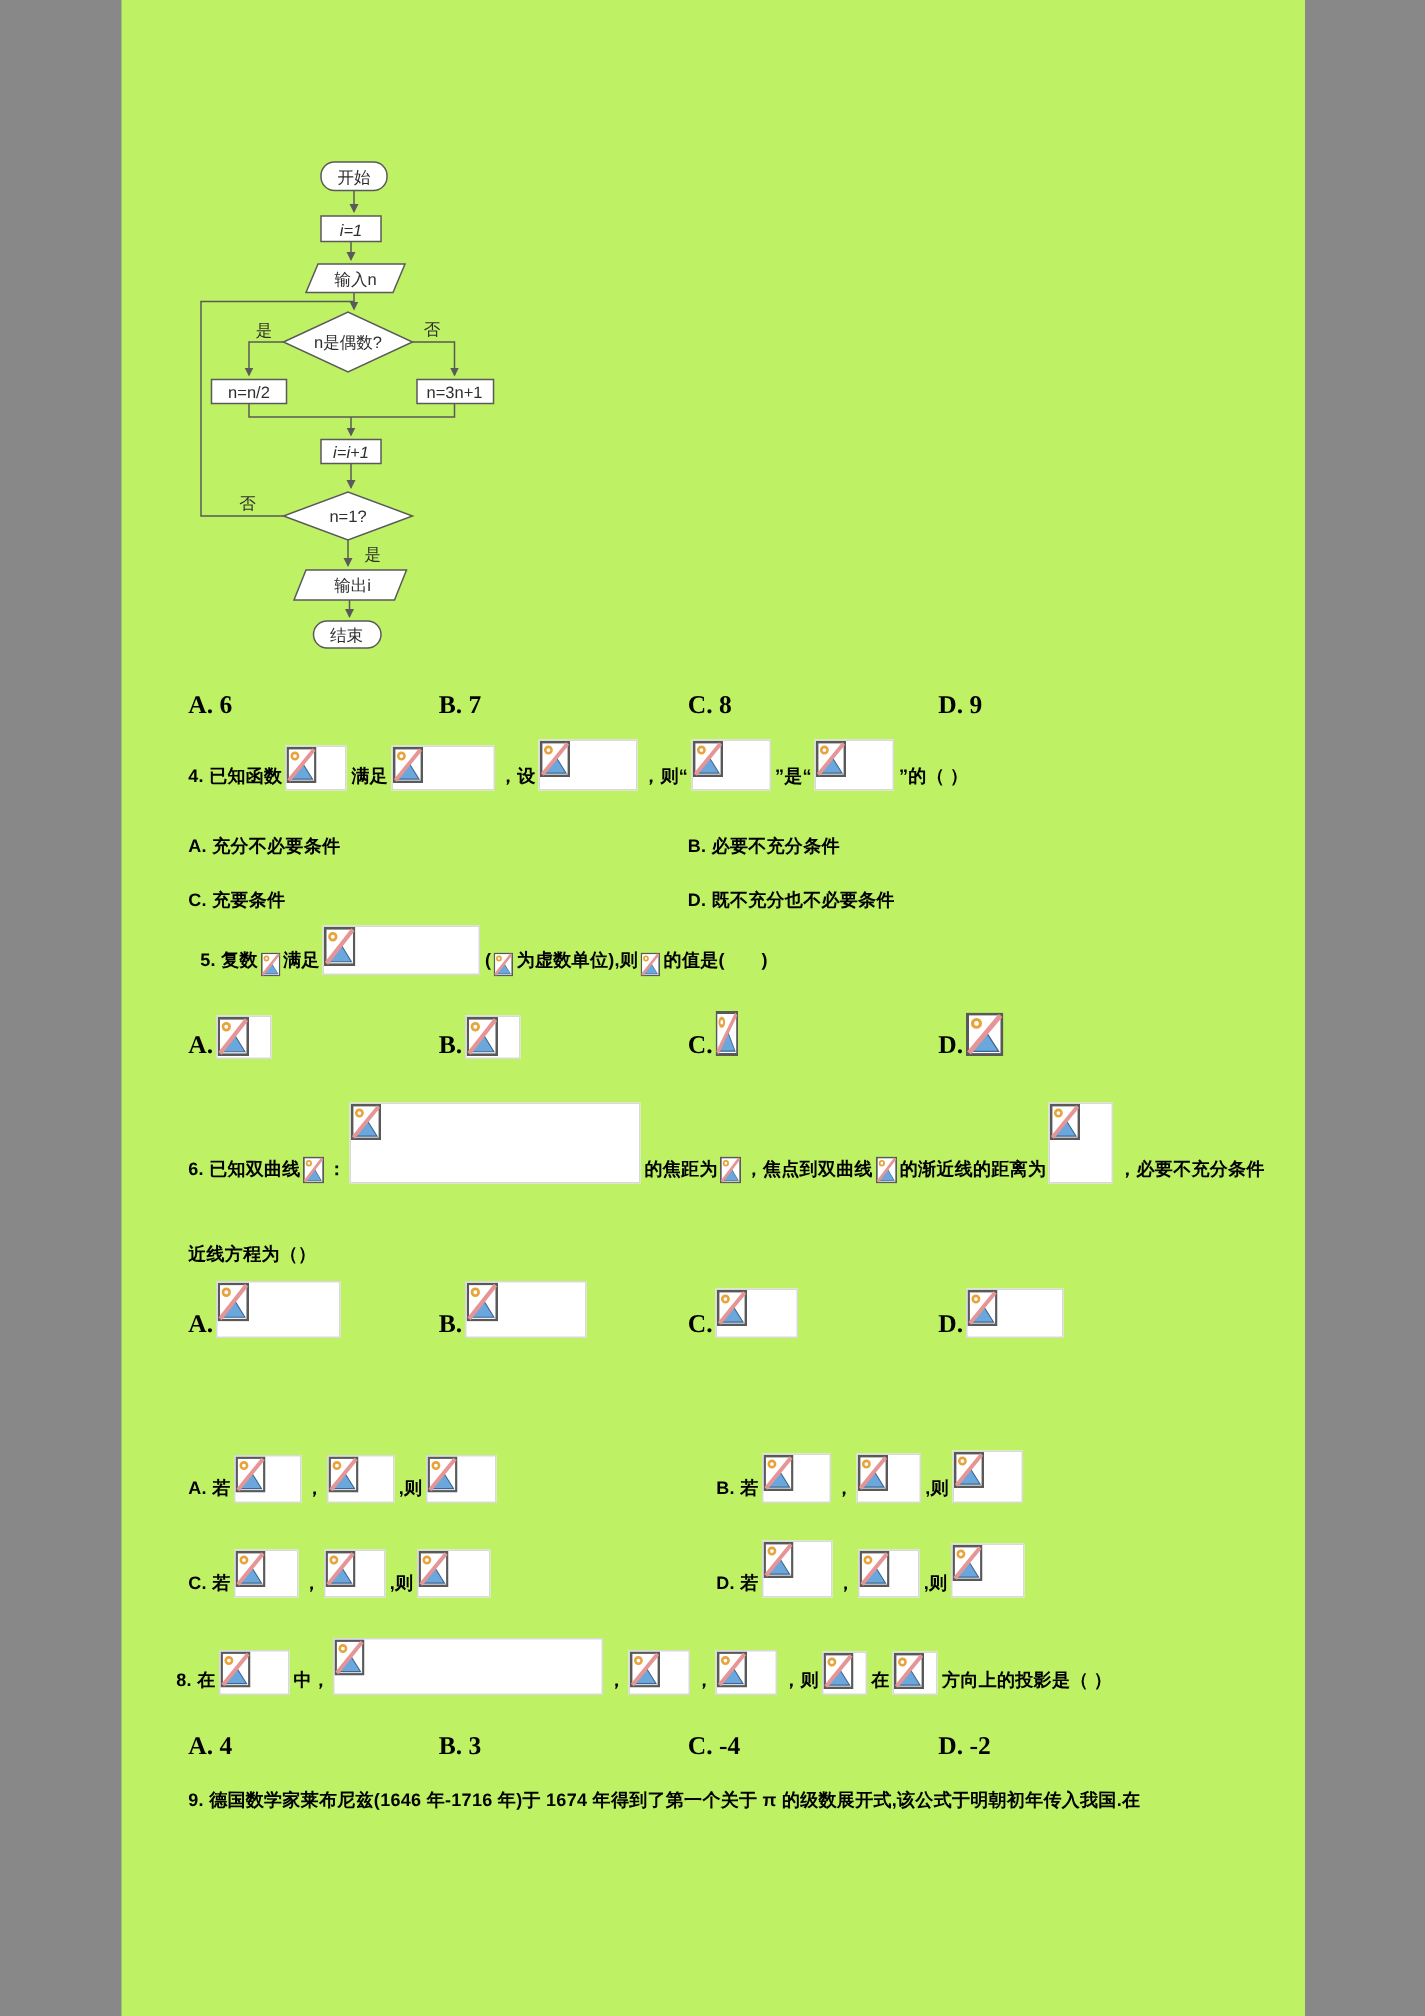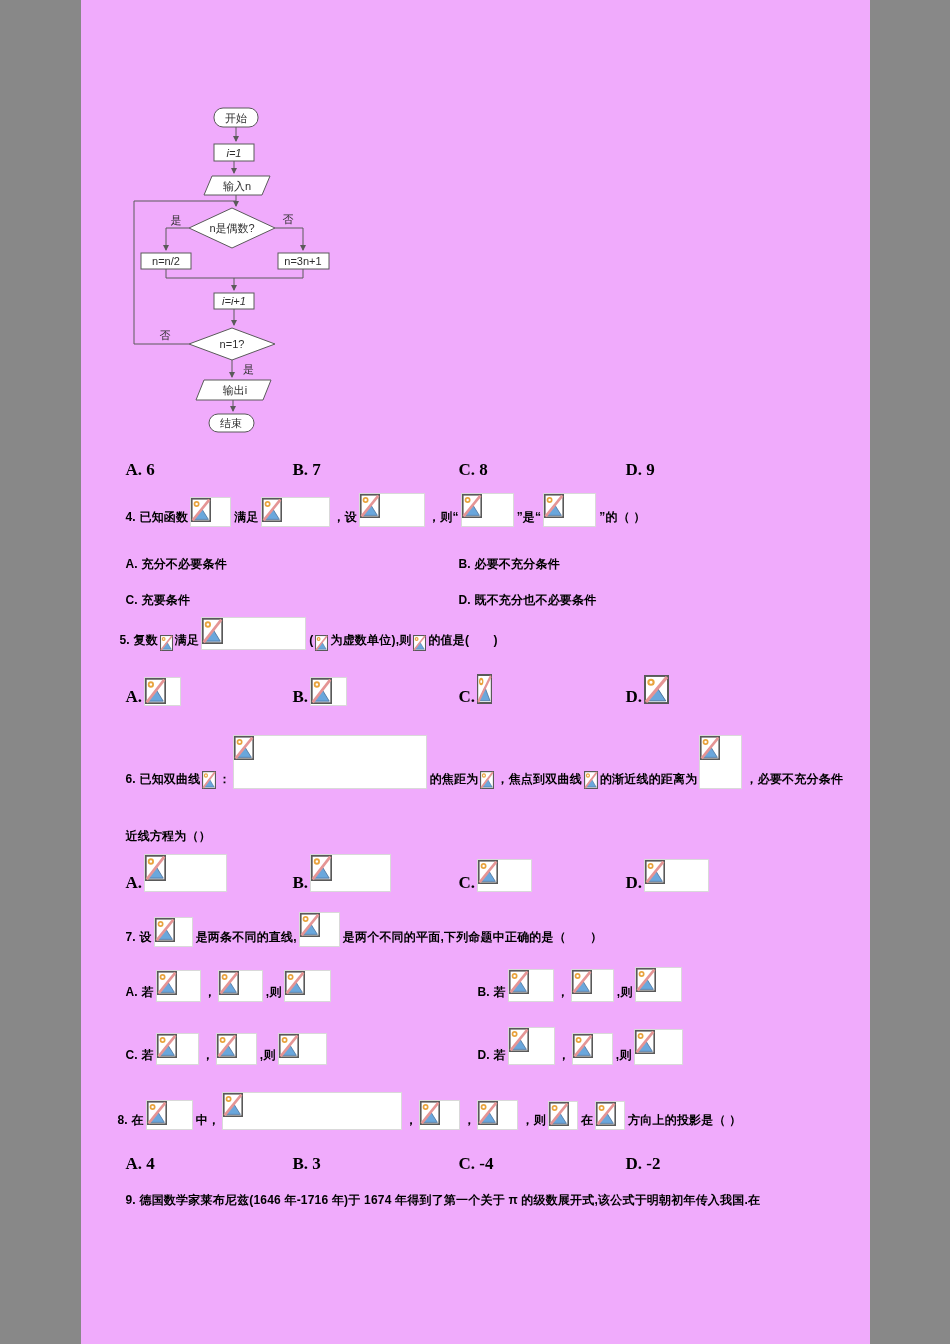--- a/index.html
+++ b/index.html
@@ -1,16 +1,16 @@
 <!DOCTYPE html>
 <html><head>
 <meta charset="utf-8">
 <style>
   html,body{margin:0;padding:0;background:#888;}
-  .page{position:relative;width:789px;height:1344px;background:#f0abfc;margin:0 auto;
+  .page{position:relative;width:789px;height:1344px;background:#bef264;margin:0 auto;
         font-family:"Liberation Sans",sans-serif;color:#000;overflow:hidden;}
   .trow{position:absolute;left:0;width:100%;height:0;}
   .abs{position:absolute;white-space:nowrap;}
   .c1{left:45px}.c2{left:212px}.c3{left:378px}.c4{left:545px}.c3b{left:397px}
   .t{font-size:12px;font-weight:600;line-height:25px;letter-spacing:.2px;}
   .lat{font-family:"Liberation Serif",serif;font-weight:700;font-size:17px;line-height:22px;}
   .frow{position:absolute;display:flex;align-items:flex-end;white-space:nowrap;}
   .frow .t{flex:none;}
   .cellrow{position:absolute;left:0;width:100%;}
   .cell{position:absolute;bottom:0;display:flex;align-items:flex-end;white-space:nowrap;}
@@ -125,21 +125,21 @@
 
   <div class="trow" style="top:552px">
     <span class="abs c1 t">A. 充分不必要条件</span>
     <span class="abs c3 t">B. 必要不充分条件</span>
   </div>
   <div class="trow" style="top:588px">
     <span class="abs c1 t">C. 充要条件</span>
     <span class="abs c3 t">D. 既不充分也不必要条件</span>
   </div>
 
-  <div class="frow" style="left:39px;top:617px;height:36px">
+  <div class="frow" style="left:53px;top:617px;height:36px">
     <span class="t">5. 复数</span>
     <span class="ph-bare">
         <svg class="bi" width="13" height="16">
           <use href="#bimg"></use>
         </svg>
       </span>
     <span class="t">满足</span>
     <span class="ph" style="width:105px;height:33px">
         <svg class="bi" width="21" height="26">
           <use href="#bimg"></use>
@@ -260,35 +260,20 @@
     <div class="cell c4">
       <span class="lat">D.</span>
       <span class="ph" style="width:65px;height:33px;margin-bottom:2px">
           <svg class="bi" width="20" height="24">
             <use href="#bimg"></use>
           </svg>
         </span>
     </div>
   </div>
 
-  <div class="frow" style="left:45px;top:914px;height:36px">
-    <span class="t">7. 设</span>
-    <span class="ph" style="width:39px;height:30px">
-        <svg class="bi" width="20" height="24">
-          <use href="#bimg"></use>
-        </svg>
-      </span>
-    <span class="t">是两条不同的直线,</span>
-    <span class="ph" style="width:41px;height:35px">
-        <svg class="bi" width="20" height="24">
-          <use href="#bimg"></use>
-        </svg>
-      </span>
-    <span class="t">是两个不同的平面,下列命题中正确的是（　　）</span>
-  </div>
 
   <div class="cellrow" style="top:970px;height:35px">
     <div class="cell c1">
       <span class="t">A. 若</span>
       <span class="ph" style="width:45px;height:32px">
           <svg class="bi" width="20" height="24">
             <use href="#bimg"></use>
           </svg>
         </span>
       <span class="t">，</span>

